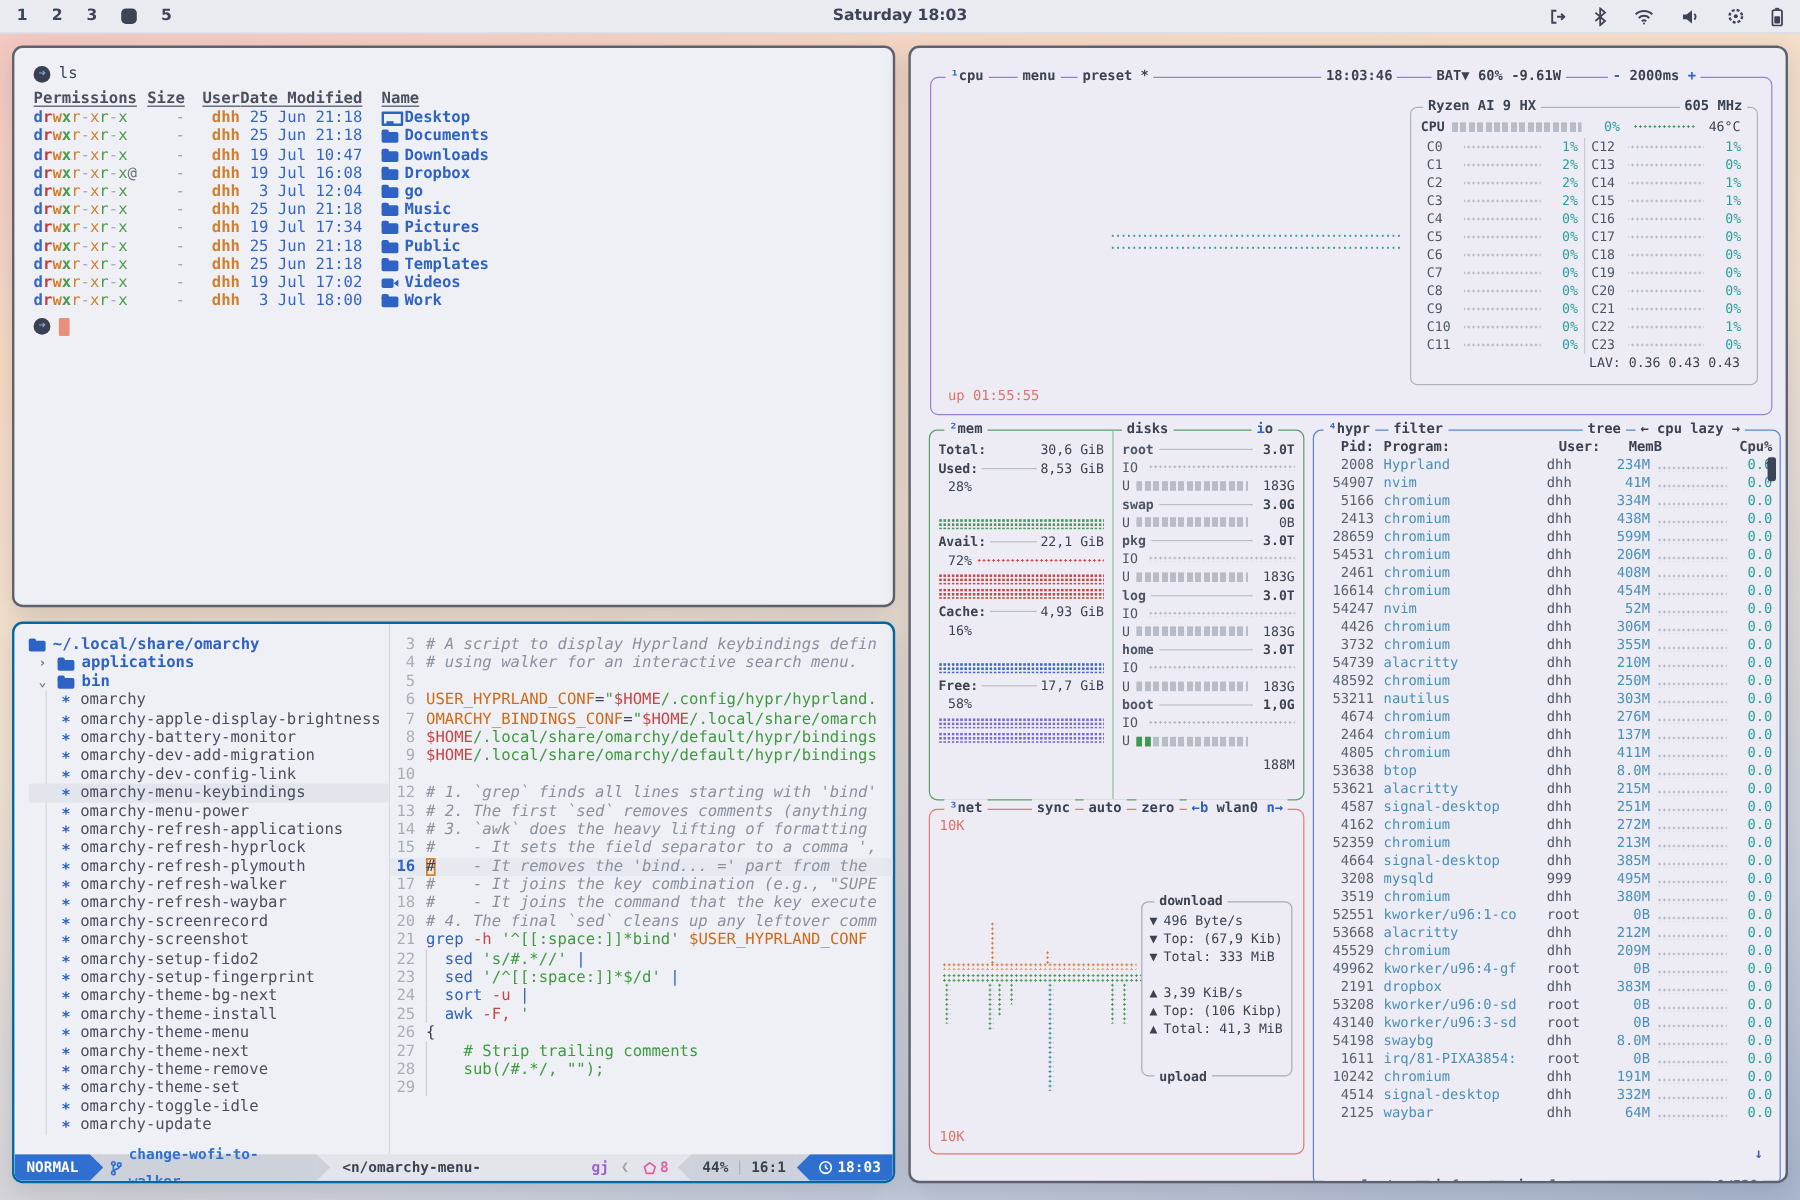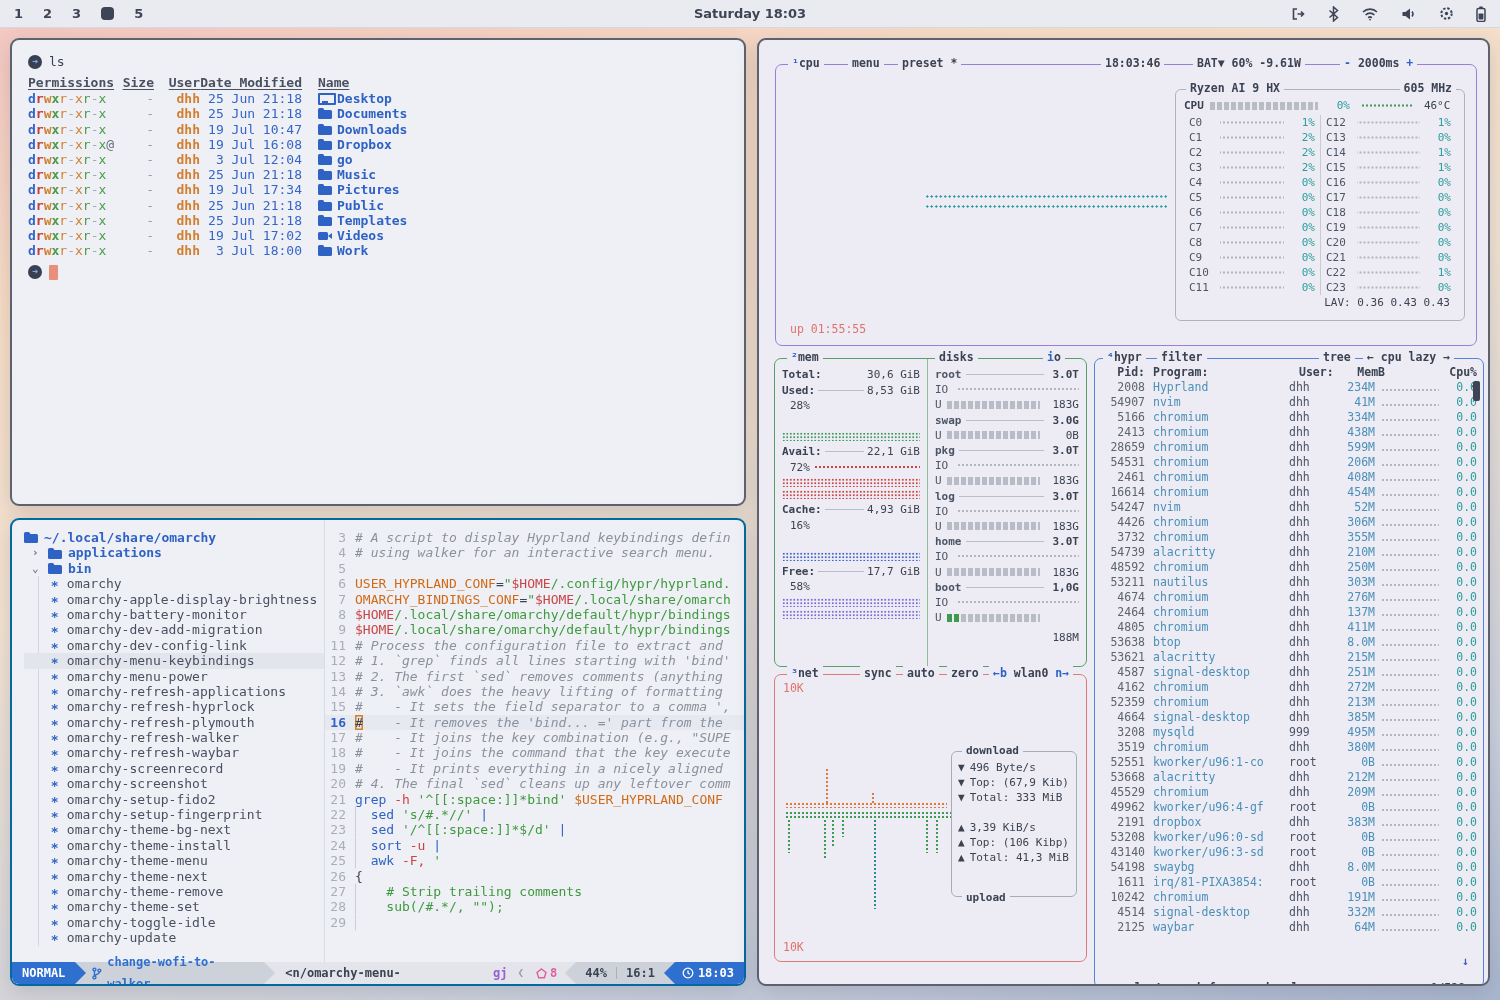--- a/index.html
+++ b/index.html
@@ -464,29 +464,28 @@
     </div>
     <div class="code">
       <div>
             <div class="code-line"><span class="lnum">3</span><span class="tk-cm"># A script to display Hyprland keybindings defin</span></div>
             <div class="code-line"><span class="lnum">4</span><span class="tk-cm"># using walker for an interactive search menu.</span></div>
             <div class="code-line"><span class="lnum">5</span></div>
             <div class="code-line"><span class="lnum">6</span><span class="tk-var">USER_HYPRLAND_CONF</span><span class="tk-pn">=</span><span class="tk-str">"</span><span class="tk-red">$HOME</span><span class="tk-str">/.config/hypr/hyprland.</span></div>
             <div class="code-line"><span class="lnum">7</span><span class="tk-var">OMARCHY_BINDINGS_CONF</span><span class="tk-pn">=</span><span class="tk-str">"</span><span class="tk-red">$HOME</span><span class="tk-str">/.local/share/omarch</span></div>
             <div class="code-line"><span class="lnum">8</span><span class="tk-red">$HOME</span><span class="tk-str">/.local/share/omarchy/default/hypr/bindings</span></div>
             <div class="code-line"><span class="lnum">9</span><span class="tk-red">$HOME</span><span class="tk-str">/.local/share/omarchy/default/hypr/bindings</span></div>
-            <div class="code-line"><span class="lnum">11</span><span class="tk-cm"># Process the configuration file to extract and</span></div>
+            <div class="code-line"><span class="lnum">10</span></div>
             <div class="code-line"><span class="lnum">12</span><span class="tk-cm"># 1. `grep` finds all lines starting with 'bind'</span></div>
             <div class="code-line"><span class="lnum">13</span><span class="tk-cm"># 2. The first `sed` removes comments (anything</span></div>
             <div class="code-line"><span class="lnum">14</span><span class="tk-cm"># 3. `awk` does the heavy lifting of formatting</span></div>
             <div class="code-line"><span class="lnum">15</span><span class="tk-cm">#    - It sets the field separator to a comma ',</span></div>
             <div class="code-line curline"><span class="lnum">16</span><span class="tk-cur">#</span><span class="tk-cm">    - It removes the 'bind... =' part from the</span></div>
             <div class="code-line"><span class="lnum">17</span><span class="tk-cm">#    - It joins the key combination (e.g., "SUPE</span></div>
             <div class="code-line"><span class="lnum">18</span><span class="tk-cm">#    - It joins the command that the key execute</span></div>
-            <div class="code-line"><span class="lnum">19</span><span class="tk-cm">#    - It prints everything in a nicely aligned</span></div>
             <div class="code-line"><span class="lnum">20</span><span class="tk-cm"># 4. The final `sed` cleans up any leftover comm</span></div>
             <div class="code-line"><span class="lnum">21</span><span class="tk-kw">grep</span><span class="tk-pn"> </span><span class="tk-red">-h</span><span class="tk-str"> '^[[:space:]]*bind'</span><span class="tk-var"> $USER_HYPRLAND_CONF</span></div>
             <div class="code-line"><span class="lnum">22</span><span class="tk-gd">▏ </span><span class="tk-kw">sed</span><span class="tk-str"> 's/#.*//' </span><span class="tk-kw">|</span></div>
             <div class="code-line"><span class="lnum">23</span><span class="tk-gd">▏ </span><span class="tk-kw">sed</span><span class="tk-str"> '/^[[:space:]]*$/d' </span><span class="tk-kw">|</span></div>
             <div class="code-line"><span class="lnum">24</span><span class="tk-gd">▏ </span><span class="tk-kw">sort</span><span class="tk-red"> -u</span><span class="tk-pn"> </span><span class="tk-kw">|</span></div>
             <div class="code-line"><span class="lnum">25</span><span class="tk-gd">▏ </span><span class="tk-kw">awk</span><span class="tk-red"> -F,</span><span class="tk-str"> '</span></div>
             <div class="code-line"><span class="lnum">26</span><span class="tk-pn">{</span></div>
             <div class="code-line"><span class="lnum">27</span><span class="tk-gd">▏ </span><span class="tk-str">  # Strip trailing comments</span></div>
             <div class="code-line"><span class="lnum">28</span><span class="tk-gd">▏ </span><span class="tk-str">  sub(/#.*/, "");</span></div>
             <div class="code-line"><span class="lnum">29</span><span class="tk-gd">▏</span></div>

